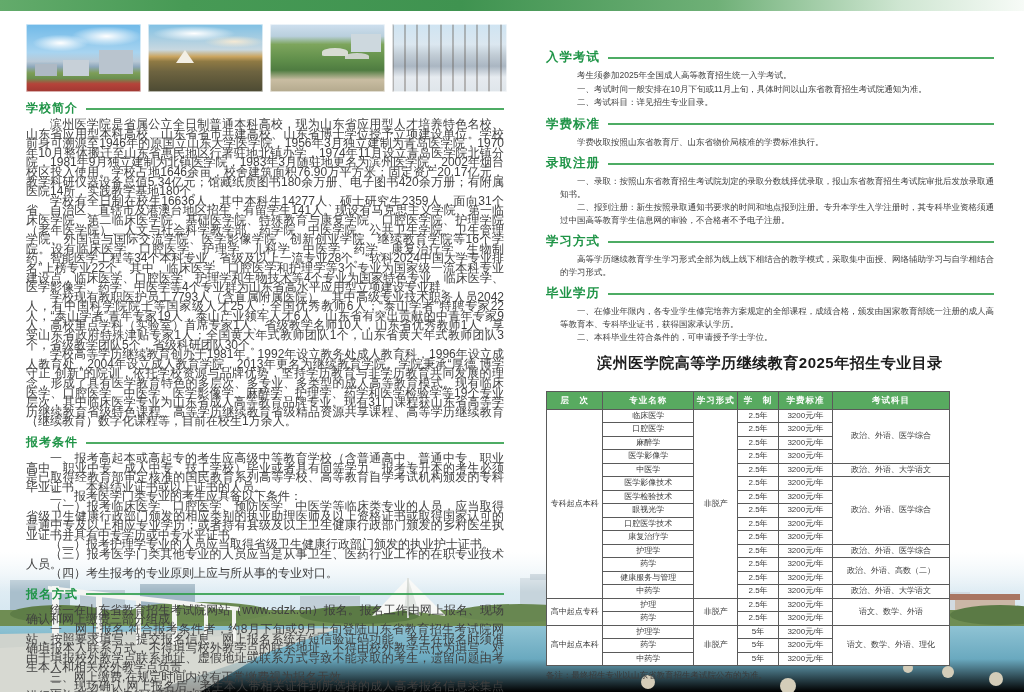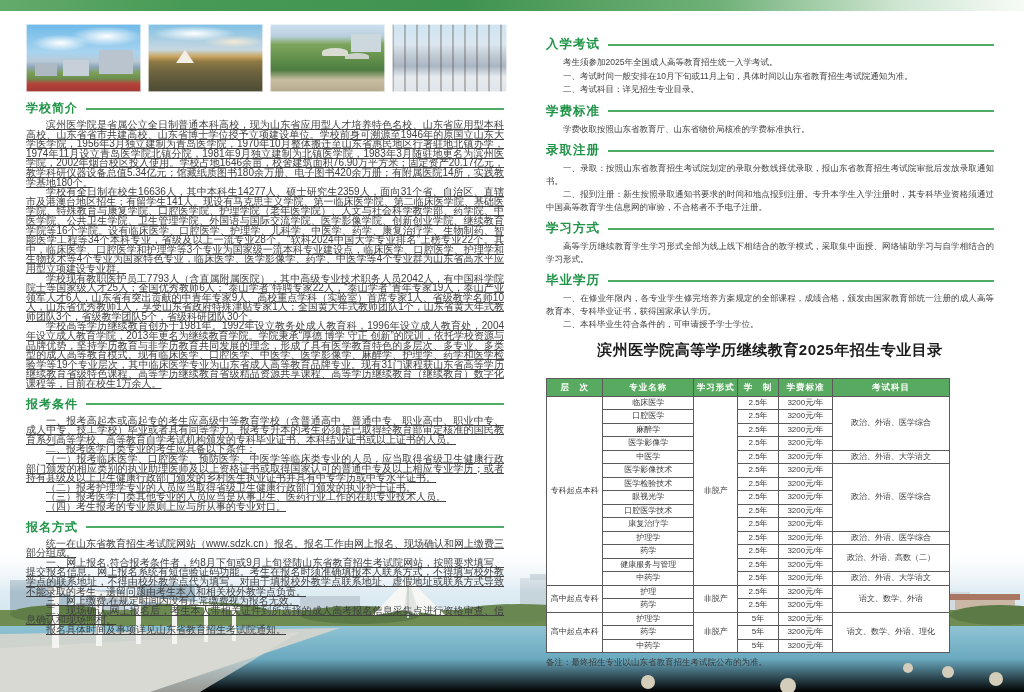--- a/index.html
+++ b/index.html
@@ -9,21 +9,21 @@
     font-family:"Liberation Sans","DejaVu Sans",sans-serif;
     color:#3c3c3c;
   }
   
   .topbar{
     position:absolute;left:0;top:0;width:1024px;height:11px;z-index:3;
     background:linear-gradient(90deg,#63ab6b 0%,#479a55 18%,#3f9350 45%,#6fb077 70%,#cfe6d2 88%,#f7fbf7 100%);
   }
   .page{position:absolute;z-index:2;}
   .page-left{left:26px;top:24px;width:478px;}
-  .page-right{left:546px;top:32px;width:448px;}
+  .page-right{left:546px;top:45px;width:448px;}
 
   
   .photo-strip{display:flex;gap:7px;margin-bottom:8px;}
   .photo{width:115px;height:68px;border-radius:2px;overflow:hidden;position:relative;flex:0 0 auto;box-shadow:0 0 0 1px rgba(255,255,255,.6) inset;}
   .photo1{background:
     radial-gradient(ellipse 40px 12px at 30% 28%, #ffffff 0%, rgba(255,255,255,0) 70%),
     radial-gradient(ellipse 50px 14px at 70% 18%, #ffffff 0%, rgba(255,255,255,0) 70%),
     linear-gradient(180deg,#6fb9e8 0%,#a8d4f0 42%,#b9c9d6 55%,#8da7bb 63%,#7d9e57 72%,#6a9050 80%,#b5433a 88%,#a03832 100%);}
   .photo1 .bldg{position:absolute;right:8px;top:26px;width:34px;height:24px;background:#b9c4ce;box-shadow:-40px 6px 0 -4px #c7d0d8,-70px 8px 0 -6px #aeb9c4;}
   .photo2{background:
@@ -40,22 +40,22 @@
     linear-gradient(180deg,#cfe4f2 0%,#dbe7f0 30%,#c2cdd6 45%,#aab6c2 62%,#e6ebf0 78%,#dfe5ea 100%);}
 
   
   .sec{margin-bottom:7px;}
   .sec-h{display:flex;align-items:center;margin:4px 0 3px 0;}
   .sec-h .t{font-weight:bold;color:#1f9447;font-size:12px;letter-spacing:1px;white-space:nowrap;}
   .sec-h .rule{flex:1;height:0;border-top:2px solid #2f9e49;margin-left:8px;opacity:.85;}
   .page-right .sec-h .t{font-size:12.5px;}
 
   
-  .page-left p{margin:0;font-size:10px;line-height:9.6px;text-align:justify;text-indent:2em;color:#3f3f3f;text-decoration:underline;}
-  .page-right p{margin:0 0 1px 0;font-size:8.5px;line-height:12.5px;text-align:justify;text-indent:2em;color:#3f3f3f;}
+  .page-left p{margin:0;font-size:12px;line-height:9.6px;text-align:justify;text-indent:2em;color:#3f3f3f;}
+  .page-right p{margin:0 0 1px 14px;font-size:8.5px;line-height:12.5px;text-align:justify;text-indent:2em;color:#3f3f3f;}
 
   
   .tbl-title{font-size:15px;font-weight:bold;color:#1c1c1c;text-align:center;margin:10px 0 18px 0;letter-spacing:.5px;}
   table{border-collapse:collapse;width:404px;table-layout:fixed;}
   th,td{border:1px solid #5a5a5a;font-size:8px;line-height:10px;text-align:center;padding:1px 2px;color:#3a3a3a;}
   thead th{background:#58aa60;color:#ffffff;font-weight:bold;font-size:8.5px;height:15px;letter-spacing:1px;}
   tbody td{height:10.5px;background:#ffffff;}
   .note{font-size:8.5px;color:#3a3a3a;margin-top:4px;text-indent:0;}
 
   

